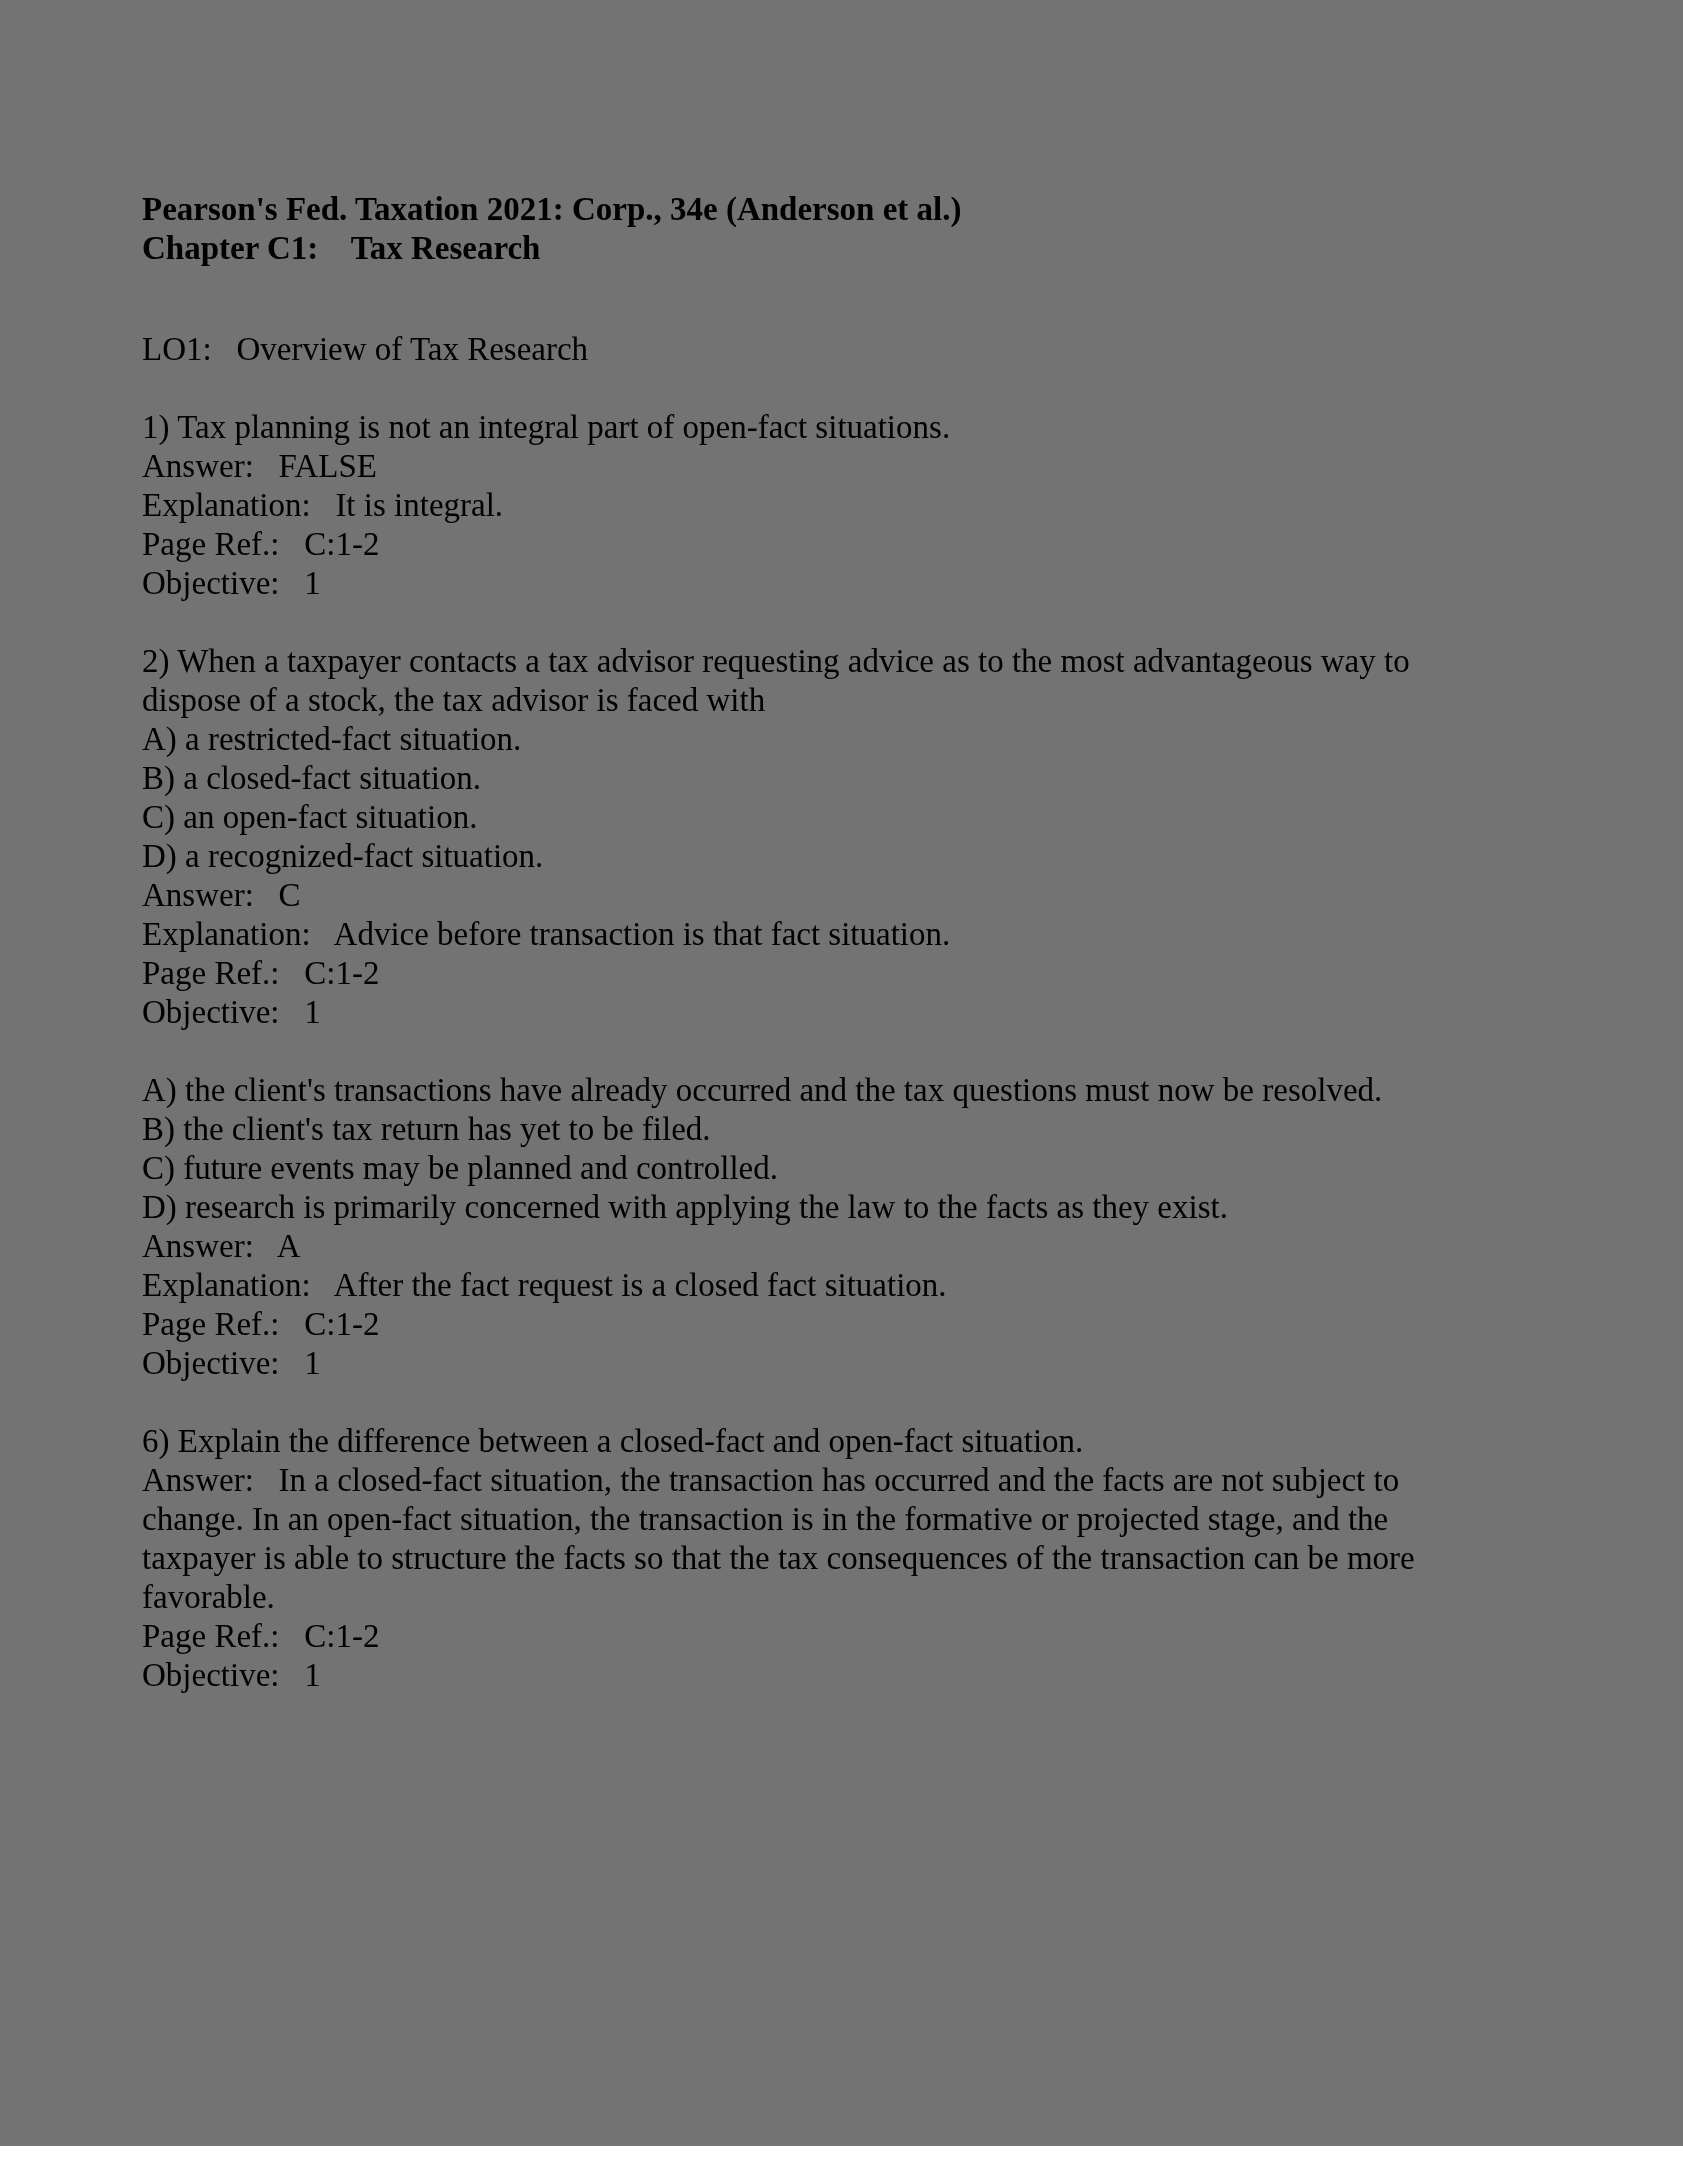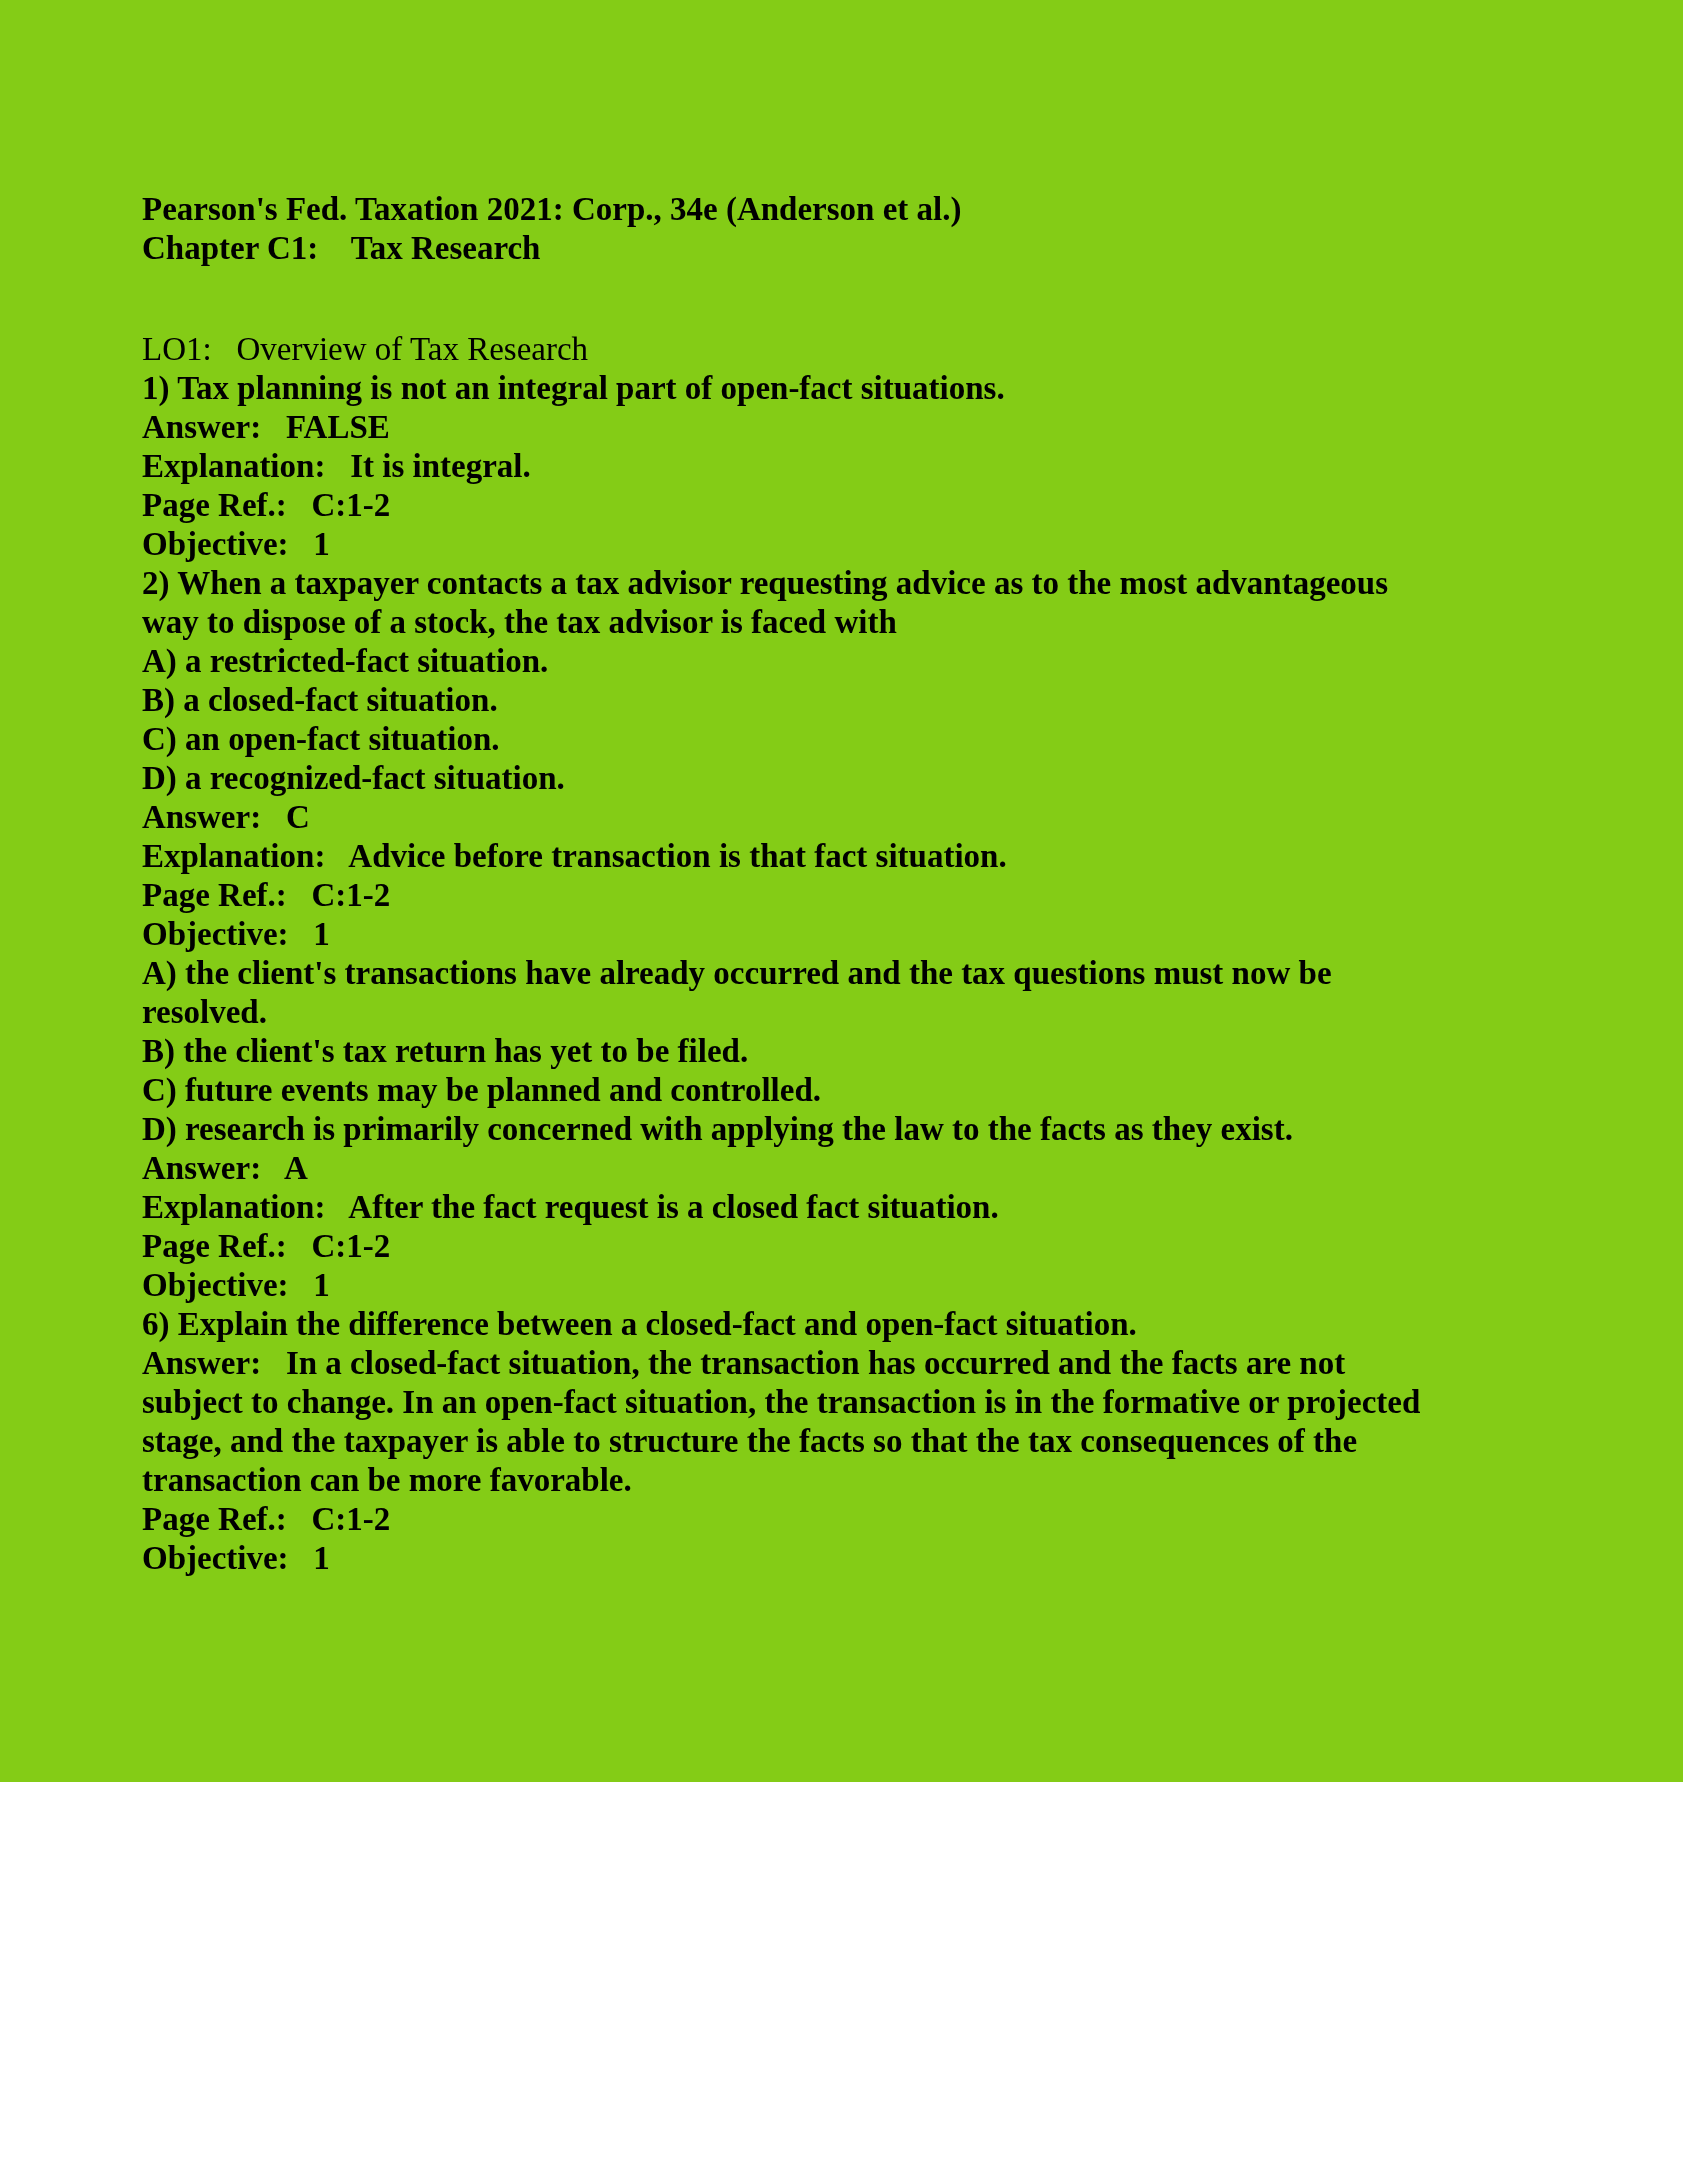--- a/index.html
+++ b/index.html
@@ -4,39 +4,39 @@
 <style>
   html, body {
     margin: 0;
     padding: 0;
     background: #ffffff;
   }
   .page {
     position: relative;
     box-sizing: border-box;
     width: 1683px;
-    height: 1782px;
-    background: #84cc16;
+    height: 2146px;
+    background: #737373;
     color: #000000;
     padding: 190px 238px 4px 142px;
     font-family: "Liberation Serif", "DejaVu Serif", serif;
     font-size: 33px;
     line-height: 39px;
   }
   .line {
     white-space: pre-wrap;
   }
   .header-block .line {
     font-weight: bold;
   }
   .lo-block {
     margin-top: 62px;
   }
   .question {
-    font-weight: bold;
+    margin-top: 39px;
   }
 </style>
 </head>
 <body>
 
 <div class="page">
 
   <div class="header-block">
     <div class="line">Pearson's Fed. Taxation 2021: Corp., 34e (Anderson et al.)</div>
     <div class="line">Chapter C1:    Tax Research</div>

